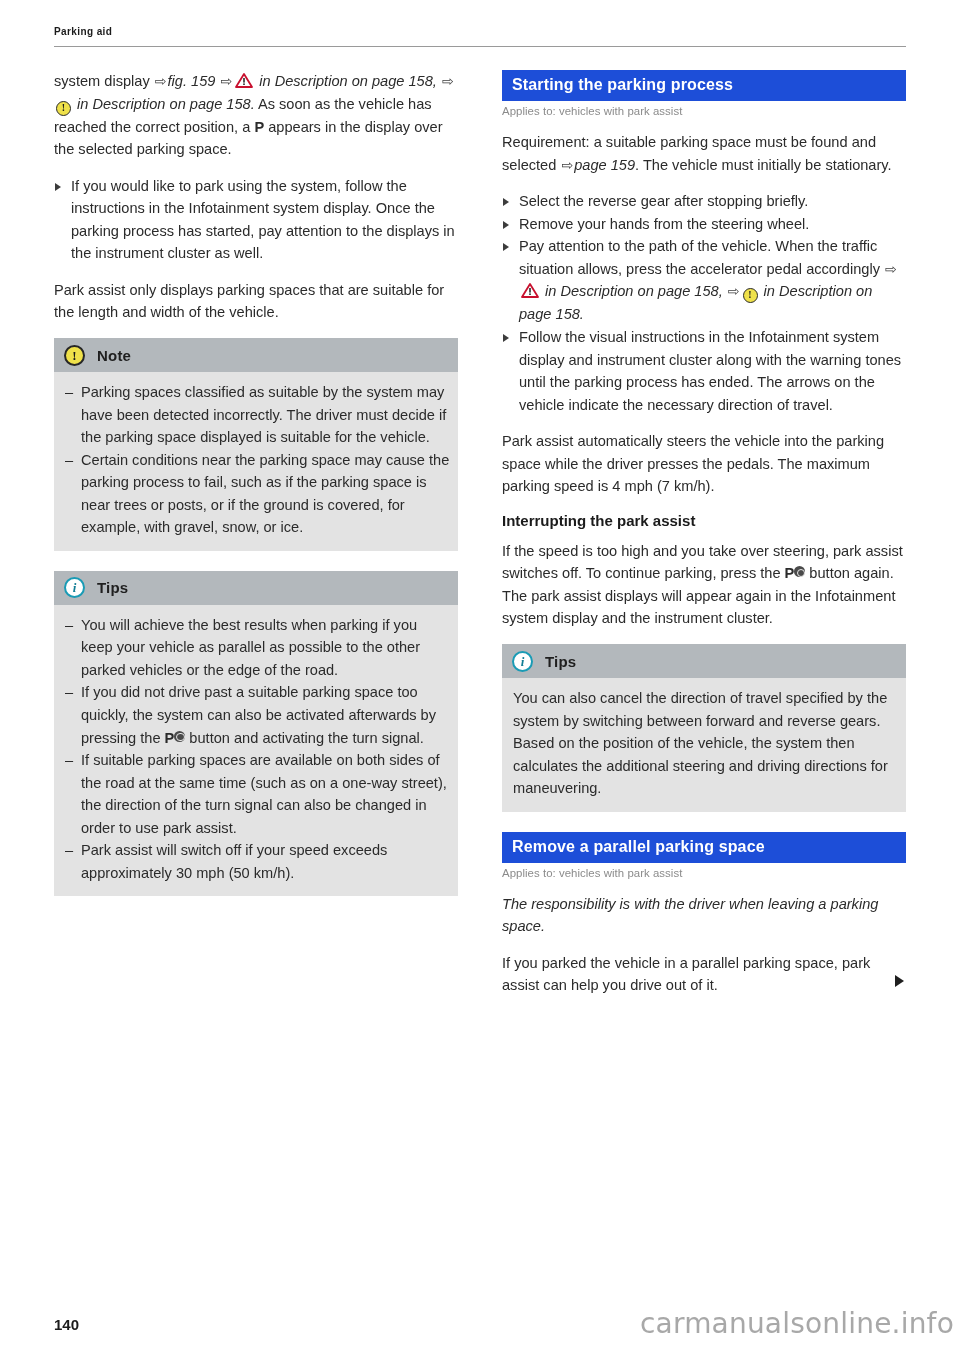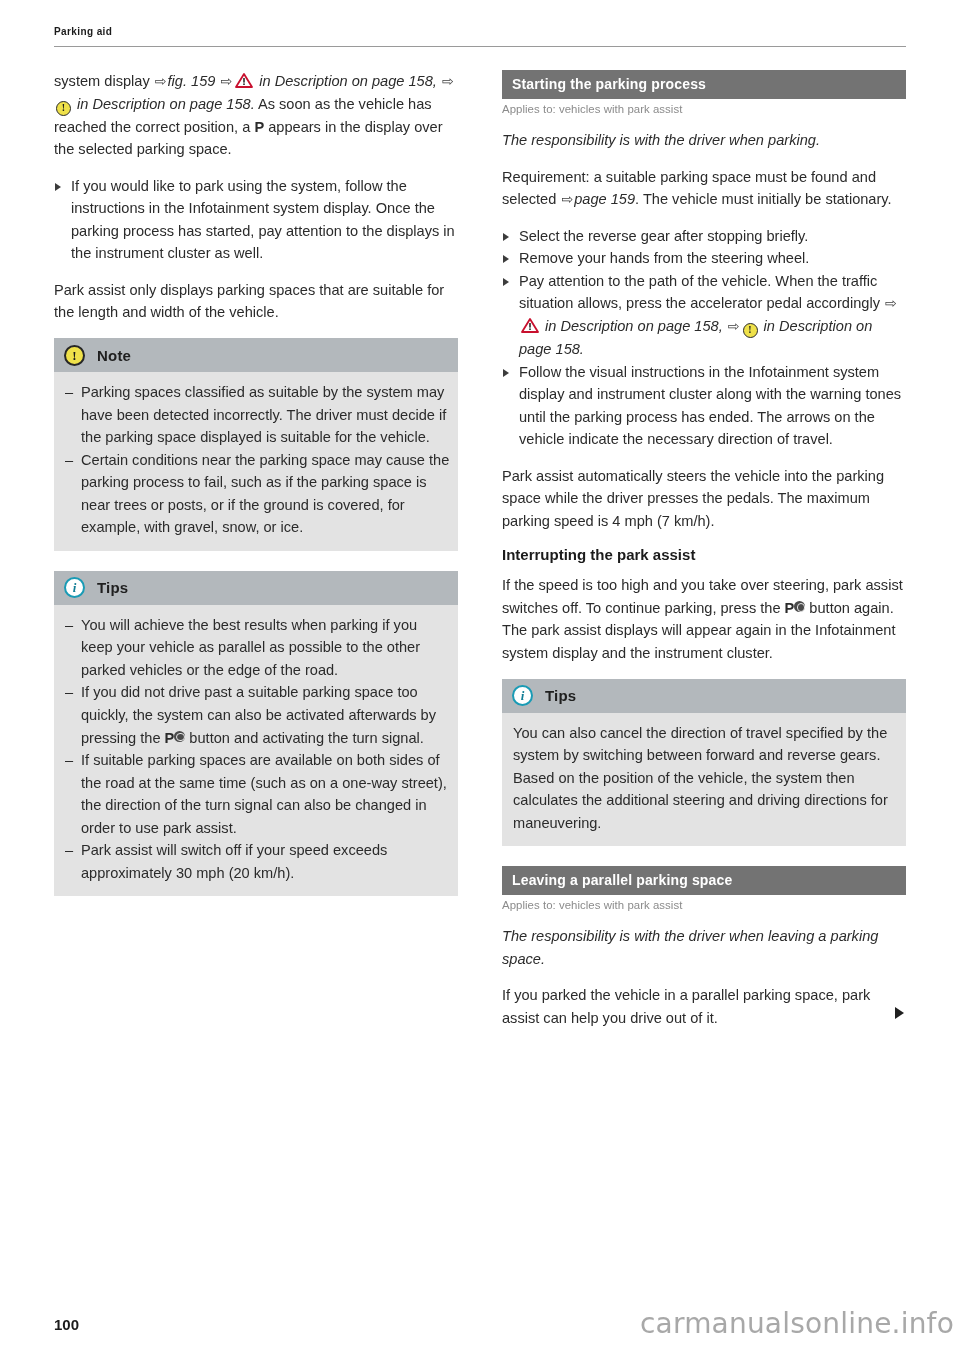--- a/index.html
+++ b/index.html
@@ -124,23 +124,23 @@
   .icon-tips {
     background: #ffffff;
     border: 2.5px solid #1a9bb5;
     color: #117d95;
     font-family: "Liberation Serif", serif;
     font-style: italic;
   }
 
   
   .red-head {
-    background: #737373;
+    background: #1d4ed8;
     color: #ffffff;
-    font-size: 14px;
+    font-size: 16px;
     font-weight: bold;
     letter-spacing: 0.15px;
     padding: 6px 0 7px 10px;
     margin-bottom: 4px;
   }
   .applies {
     font-size: 11.4px;
     color: #8b8b8b;
     margin-bottom: 14px;
     letter-spacing: 0.05px;
@@ -279,33 +279,32 @@
     <div class="box">
       <div class="box-head">
         <span class="icon-circ icon-tips">i</span>
         <span class="label">Tips</span>
       </div>
       <div class="box-body">
         <ul class="dash">
           <li>You will achieve the best results when parking if you keep your vehicle as parallel as possible to the other parked vehicles or the edge of the road.</li>
           <li><span>If you did not drive past a suitable parking space too quickly, the system can also be activated afterwards by pressing the </span><span class="pbtn"><span>P</span><span class="wheel"></span></span><span> button and activating the turn signal.</span></li>
           <li>If suitable parking spaces are available on both sides of the road at the same time (such as on a one-way street), the direction of the turn signal can also be changed in order to use park assist.</li>
-          <li>Park assist will switch off if your speed exceeds approximately 30 mph (20 km/h).</li>
+          <li>Park assist will switch off if your speed exceeds approximately 30 mph (50 km/h).</li>
         </ul>
       </div>
     </div>
 
   </div>
 
   <div class="col">
 
     <div class="red-head">Starting the parking process</div>
     <div class="applies">Applies to: vehicles with park assist</div>
 
-    <p class="body italic">The responsibility is with the driver when parking.</p>
 
     <p class="body"><span>Requirement: a suitable parking space must be found and selected </span><span class="ref-arrow">⇨</span><span class="italic">page 159</span><span>. The vehicle must initially be stationary.</span></p>
 
     <ul class="arrow">
       <li>Select the reverse gear after stopping briefly.</li>
       <li>Remove your hands from the steering wheel.</li>
       <li><span>Pay attention to the path of the vehicle. When the traffic situation allows, press the accelerator pedal accordingly </span><span class="ref-arrow">⇨</span><span class="tri-warn"><svg width="18" height="15" viewBox="0 0 18 15">
               <polygon points="9,1 17,14 1,14" fill="#ffffff" stroke="#c8102e" stroke-width="1.8" stroke-linejoin="round"></polygon>
               <rect x="8.2" y="5" width="1.6" height="4.6" fill="#2b2b2b"></rect>
               <rect x="8.2" y="10.4" width="1.6" height="1.6" fill="#2b2b2b"></rect>
@@ -322,26 +321,26 @@
     <div class="box">
       <div class="box-head">
         <span class="icon-circ icon-tips">i</span>
         <span class="label">Tips</span>
       </div>
       <div class="box-body">
         <p>You can also cancel the direction of travel specified by the system by switching between forward and reverse gears. Based on the position of the vehicle, the system then calculates the additional steering and driving directions for maneuvering.</p>
       </div>
     </div>
 
-    <div class="red-head">Leaving a parallel parking space</div>
+    <div class="red-head">Remove a parallel parking space</div>
     <div class="applies">Applies to: vehicles with park assist</div>
 
     <p class="body italic">The responsibility is with the driver when leaving a parking space.</p>
 
     <p class="body tight">If you parked the vehicle in a parallel parking space, park assist can help you drive out of it.</p>
 
     <div class="cont-marker" style="position:relative; float:right; margin-top:-22px; margin-right:2px;"></div>
   </div>
 
 </div>
 
-<div class="page-number">100</div>
+<div class="page-number">140</div>
 <div class="watermark">carmanualsonline.info</div>
 
 </body></html>

